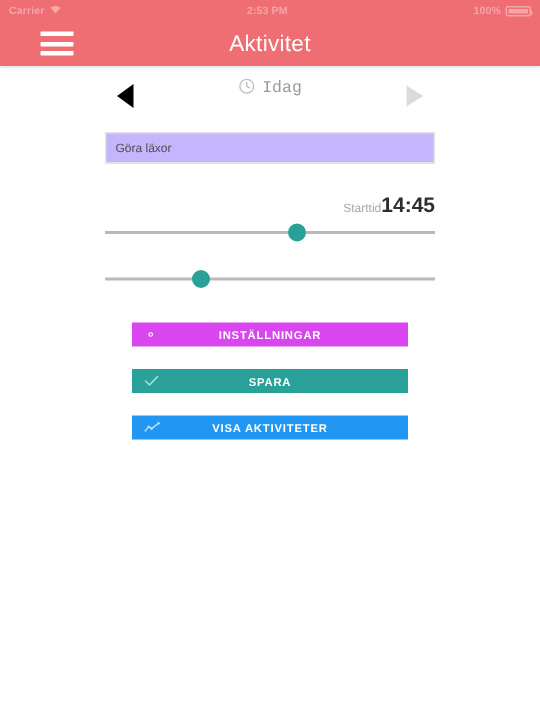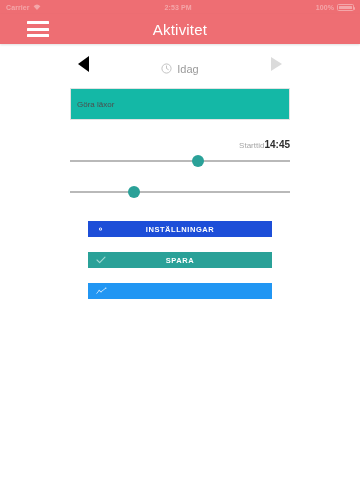--- a/index.html
+++ b/index.html
@@ -48,22 +48,23 @@
   }
   .hamburger span{ display:block; height:3px; background:#ffffff; border-radius:.5px; }
   .nav-title{
     width:100%; text-align:center;
     color:#ffffff; font-size:15px; font-weight:400; letter-spacing:.2px;
   }
 
   
   .datenav{
     height:28px; margin-top:6px;
-    display:flex; align-items:flex-end;
+    display:flex; align-items:flex-start;
     position:relative;
+    font-family:Liberation Mono, monospace;
   }
   .arrow-left{
     position:absolute; left:78px; top:50%; transform:translateY(-50%);
     width:0; height:0;
     border-top:8px solid transparent; border-bottom:8px solid transparent;
     border-right:11px solid #000000;
     cursor:pointer;
   }
   .arrow-right{
     position:absolute; right:78px; top:50%; transform:translateY(-50%);
@@ -76,35 +77,35 @@
     width:100%; display:flex; align-items:center; justify-content:center; gap:5px;
   }
   .clock-icon{ display:block; }
   .date-label{ color:#9a9a9a; font-size:11px; }
 
   
   .content{ padding:0 70px; }
 
   .text-field{
     margin-top:10px;
-    height:32px; width:220px;
-    background:#14b8a6;
+    height:21px; width:220px;
+    background:#c4b5fd;
     border:1px solid #e2e2e2;
     display:flex; align-items:center;
     padding:0 6px;
     font-size:8px; color:#4d4d4d;
   }
 
   .slider-block{ width:220px; margin-top:19px; }
   .slider-labels{
     display:flex; align-items:baseline; justify-content:flex-end;
     margin-bottom:5px;
   }
   .slider-name{ font-size:8px; color:#a6a6a6; }
-  .slider-value{ font-size:10px; color:#2e2e2e; font-weight:bold; }
+  .slider-value{ font-size:14px; color:#2e2e2e; font-weight:bold; }
   .slider-track{
     position:relative; height:12px;
   }
   .slider-track .rail{
     position:absolute; left:0; right:0; top:5px;
     height:1.5px; background:#b9b9b9;
   }
   .slider-thumb{
     position:absolute; top:0;
     width:12px; height:12px; border-radius:50%;
@@ -196,21 +197,21 @@
   <div class="slider-block">
     <div class="slider-track">
       <div class="rail"></div>
       <div class="slider-thumb" id="thumb1" style="left: 29%; background: rgb(42, 161, 152);"></div>
     </div>
   </div>
 </div>
 
 <div class="buttons">
 
-  <button class="btn blue" style="background: #1d4ed8;">
+  <button class="btn blue" style="background: #d946ef;">
     <span class="btn-icon">
       <svg width="9" height="9" viewBox="0 0 16 16">
         <path fill="#ffffff" d="M8 5.2a2.8 2.8 0 1 0 0 5.6 2.8 2.8 0 0 0 0-5.6zm0 4.2a1.4 1.4 0 1 1 0-2.8 1.4 1.4 0 0 1 0 2.8z"></path>
         <path fill="#ffffff" d="M14 9.1l-1.2-.7a4.9 4.9 0 0 0 0-.8l1.2-.7-1.3-2.3-1.2.7a4.9 4.9 0 0 0-.7-.4V3.5H8.2v1.4a4.9 4.9 0 0 0-.7.4l-1.2-.7L5 6.9l1.2.7a4.9 4.9 0 0 0 0 .8L5 9.1l1.3 2.3 1.2-.7c.2.2.5.3.7.4v1.4h2.6v-1.4c.2-.1.5-.2.7-.4l1.2.7L14 9.1z" opacity="0"></path>
         <path fill="#ffffff" d="M13.6 8.9l1.3-1-1.4-2.4-1.5.6a5 5 0 0 0-1-.6l-.2-1.6H8l-.2 1.6c-.4.1-.7.3-1 .6l-1.5-.6-1.4 2.4 1.3 1a5 5 0 0 0 0 1.1l-1.3 1 1.4 2.4 1.5-.6c.3.3.6.5 1 .6l.2 1.6h2.8l.2-1.6c.4-.1.7-.3 1-.6l1.5.6 1.4-2.4-1.3-1a5 5 0 0 0 0-1.1z" opacity="0"></path>
       </svg>
     </span>
     <span>INSTÄLLNINGAR</span>
   </button>
 
@@ -225,14 +226,15 @@
 
   <button class="btn blue gap" style="background: rgb(33, 150, 243);">
     <span class="btn-icon">
       <svg width="11" height="8" viewBox="0 0 14 10">
         <path d="M1 8 L4 4.3 L6.4 6 L12.4 1.4" fill="none" stroke="#bfe0fb" stroke-width="1.2" stroke-linecap="round" stroke-linejoin="round"></path>
         <circle cx="4" cy="4.3" r="1" fill="#bfe0fb"></circle>
         <circle cx="6.4" cy="6" r="1" fill="#bfe0fb"></circle>
         <circle cx="12.4" cy="1.4" r="1" fill="#bfe0fb"></circle>
       </svg>
     </span>
+    <span>VISA AKTIVITETER</span>
   </button>
 </div>
 
 </body></html>

